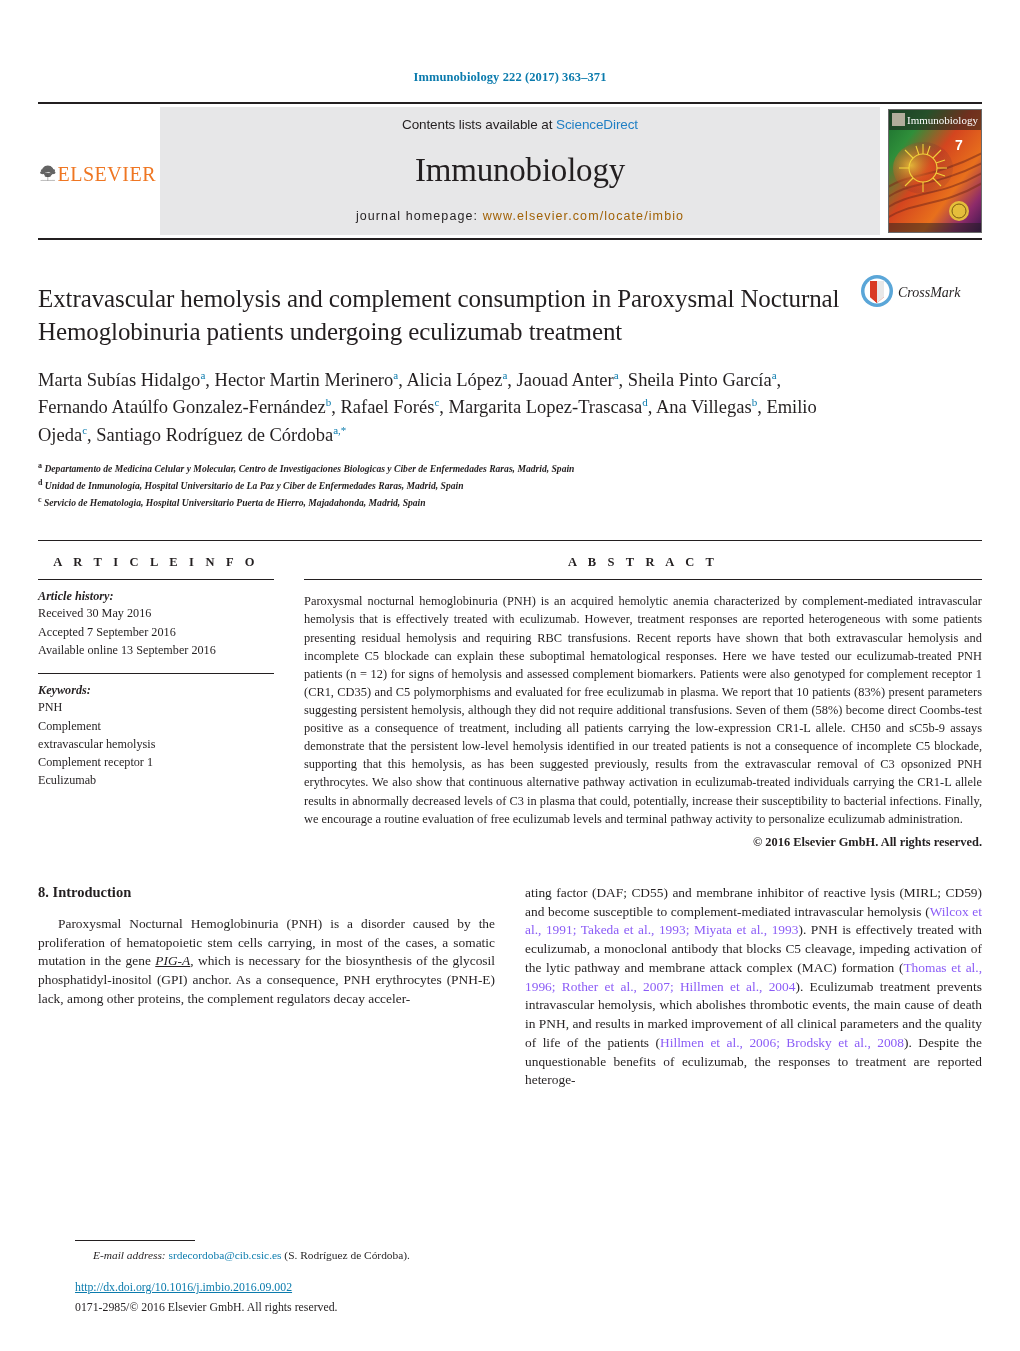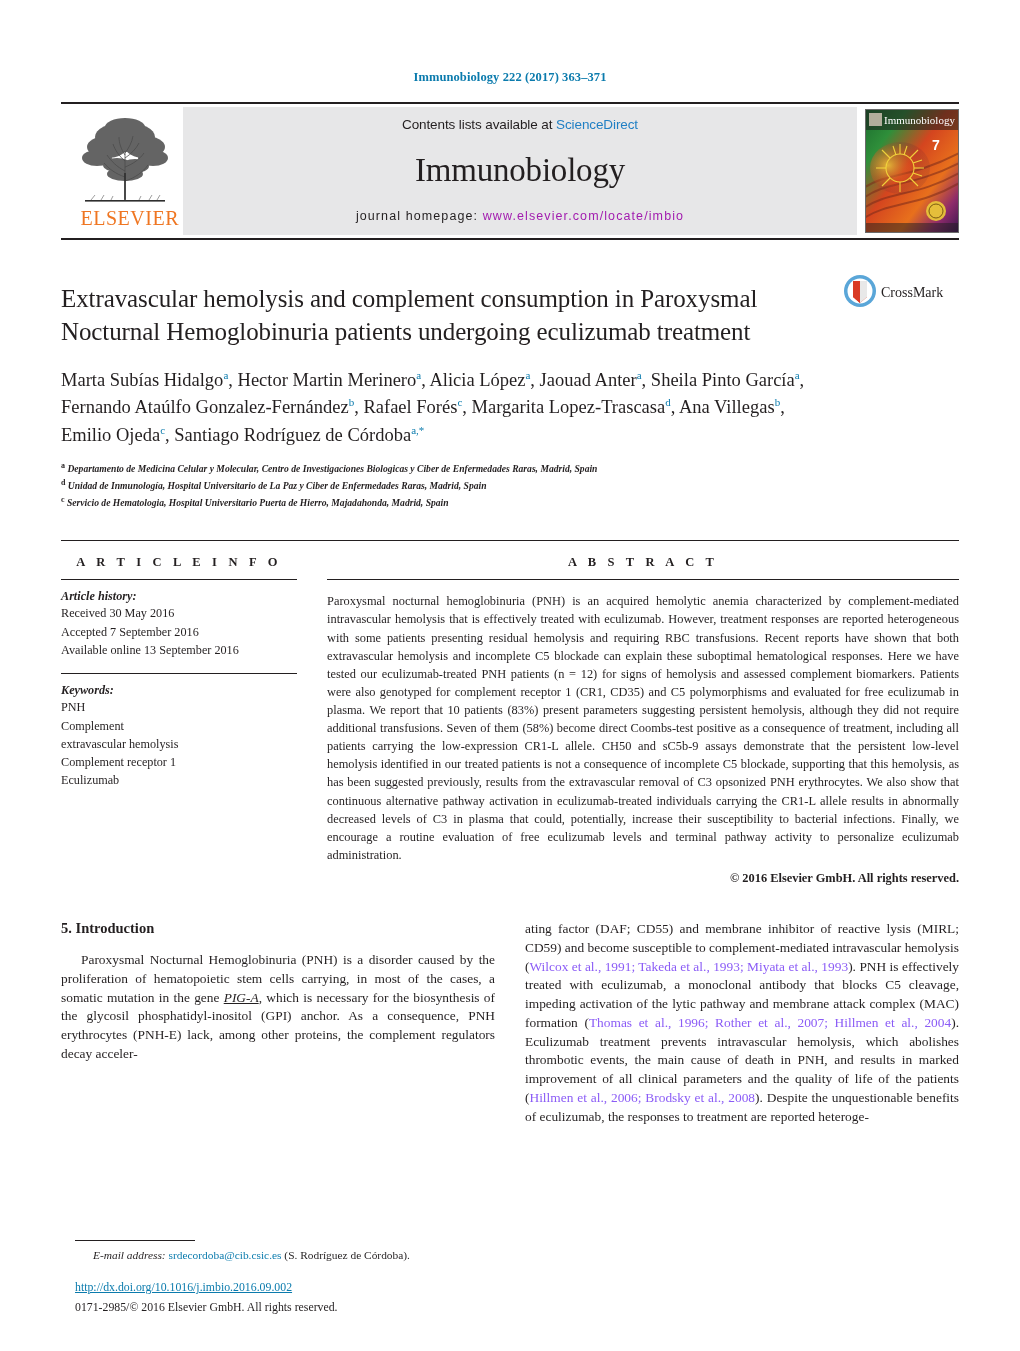--- a/index.html
+++ b/index.html
@@ -13,21 +13,21 @@
     font-family: "Liberation Serif", serif;
     color: #000000;
     position: relative;
     overflow: hidden;
   }
   .page {
     width: 1020px;
     height: 1351px;
     position: relative;
     box-sizing: border-box;
-    padding: 0 61px;
+    padding: 0 38px;
   }
 
   
   .running-head {
     text-align: center;
     color: #0b7bad;
     font-family: "Liberation Serif", serif;
     font-weight: bold;
     font-size: 12.5px;
     letter-spacing: 0.1px;
@@ -42,22 +42,22 @@
     display: flex;
     align-items: stretch;
     height: 128px;
     box-sizing: content-box;
     padding: 3px 0;
   }
   .elsevier-logo {
     width: 118px;
     flex: 0 0 118px;
     display: flex;
-    flex-direction: column;
-    align-items: flex-end;
+    flex-direction: row;
+    align-items: center;
     justify-content: flex-start;
     padding-top: 4px;
     box-sizing: border-box;
   }
   .tree-svg { display:block; }
   .elsevier-word {
     font-family: "Liberation Serif", serif;
     color: #ef7622;
     font-size: 20px;
     letter-spacing: 0.5px;
@@ -87,42 +87,43 @@
     color: #231f20;
     letter-spacing: -0.2px;
     line-height: 1;
   }
   .homepage-line {
     font-family: "Liberation Sans", sans-serif;
     font-size: 12.5px;
     color: #231f20;
     letter-spacing: 1.1px;
   }
-  .homepage-line .url { color: #a21caf; }
+  .homepage-line .url { color: #a16207; }
   .cover-thumb {
     flex: 0 0 92px;
     width: 92px;
     height: 122px;
     align-self: center;
     border: 1px solid #6a6a6a;
     position: relative;
     overflow: hidden;
     background: #3a1c0e;
   }
 
   
   .title-block { margin-top: 42px; position: relative; }
   .crossmark {
     position: absolute;
-    right: 8px;
+    right: 16px;
     top: -8px;
     width: 108px;
     display: flex;
     flex-direction: column;
-    align-items: flex-start;
+    align-items: center;
+    font-style: italic;
   }
   h1.article-title {
     font-family: "Liberation Serif", serif;
     font-weight: normal;
     font-size: 25px;
     line-height: 1.33;
     margin: 0;
     padding-right: 130px;
     letter-spacing: -0.1px;
     color: #231f20;
@@ -434,21 +435,21 @@
     <div class="col-abstract">
       <div class="sec-head">A B S T R A C T</div>
       <div class="rule-ab"></div>
       <div class="abstract-text">Paroxysmal nocturnal hemoglobinuria (PNH) is an acquired hemolytic anemia characterized by complement-mediated intravascular hemolysis that is effectively treated with eculizumab. However, treatment responses are reported heterogeneous with some patients presenting residual hemolysis and requiring RBC transfusions. Recent reports have shown that both extravascular hemolysis and incomplete C5 blockade can explain these suboptimal hematological responses. Here we have tested our eculizumab-treated PNH patients (n = 12) for signs of hemolysis and assessed complement biomarkers. Patients were also genotyped for complement receptor 1 (CR1, CD35) and C5 polymorphisms and evaluated for free eculizumab in plasma. We report that 10 patients (83%) present parameters suggesting persistent hemolysis, although they did not require additional transfusions. Seven of them (58%) become direct Coombs-test positive as a consequence of treatment, including all patients carrying the low-expression CR1-L allele. CH50 and sC5b-9 assays demonstrate that the persistent low-level hemolysis identified in our treated patients is not a consequence of incomplete C5 blockade, supporting that this hemolysis, as has been suggested previously, results from the extravascular removal of C3 opsonized PNH erythrocytes. We also show that continuous alternative pathway activation in eculizumab-treated individuals carrying the CR1-L allele results in abnormally decreased levels of C3 in plasma that could, potentially, increase their susceptibility to bacterial infections. Finally, we encourage a routine evaluation of free eculizumab levels and terminal pathway activity to personalize eculizumab administration.</div>
       <div class="copyright">© 2016 Elsevier GmbH. All rights reserved.</div>
     </div>
   </div>
 
   <div class="body-cols">
     <div class="body-col">
-      <h2 class="section-title">5.  Introduction</h2>
+      <h2 class="section-title">8.  Introduction</h2>
       <p class="body-text indent">Paroxysmal Nocturnal Hemoglobinuria (PNH) is a disorder caused by the proliferation of hematopoietic stem cells carrying, in most of the cases, a somatic mutation in the gene <i>PIG-A</i>, which is necessary for the biosynthesis of the glycosil phosphatidyl-inositol (GPI) anchor. As a consequence, PNH erythrocytes (PNH-E) lack, among other proteins, the complement regulators decay acceler-</p>
     </div>
     <div class="body-col">
       <p class="body-text">ating factor (DAF; CD55) and membrane inhibitor of reactive lysis (MIRL; CD59) and become susceptible to complement-mediated intravascular hemolysis (<span class="cite">Wilcox et al., 1991; Takeda et al., 1993; Miyata et al., 1993</span>). PNH is effectively treated with eculizumab, a monoclonal antibody that blocks C5 cleavage, impeding activation of the lytic pathway and membrane attack complex (MAC) formation (<span class="cite">Thomas et al., 1996; Rother et al., 2007; Hillmen et al., 2004</span>). Eculizumab treatment prevents intravascular hemolysis, which abolishes thrombotic events, the main cause of death in PNH, and results in marked improvement of all clinical parameters and the quality of life of the patients (<span class="cite">Hillmen et al., 2006; Brodsky et al., 2008</span>). Despite the unquestionable benefits of eculizumab, the responses to treatment are reported heteroge-</p>
     </div>
   </div>
 
   <div class="footnote-area">
     <div class="footnote-rule"></div>
     <div class="footnote-text" style="text-indent:18px;"><span class="email-label">E-mail address:</span> <span class="email-link">srdecordoba@cib.csic.es</span> (S. Rodríguez de Córdoba).</div>

